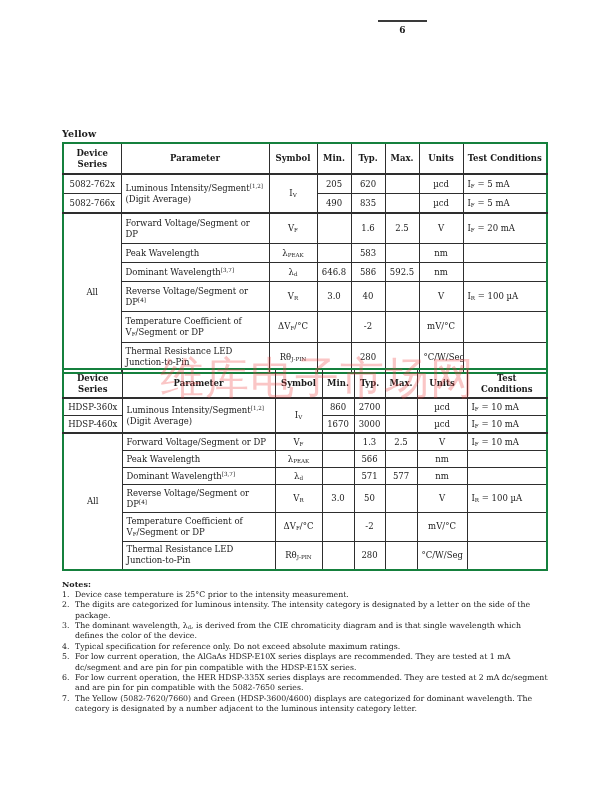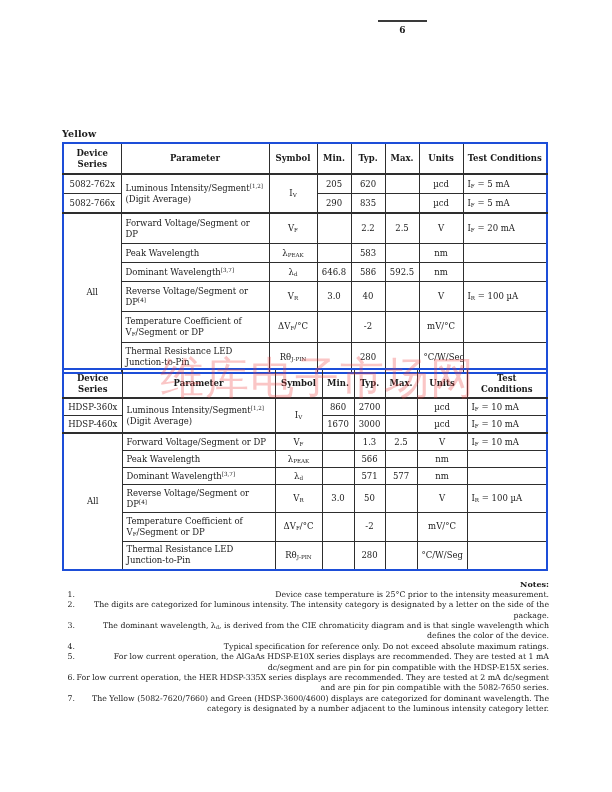--- a/index.html
+++ b/index.html
@@ -13,25 +13,25 @@
   .page-number { position:absolute; left:378px; top:25px; width:49px; text-align:center;
                  font-size:9px; font-weight:bold; }
   
   .watermark {
     position:absolute; left:160px; top:356px; z-index:4; pointer-events:none;
     font-family:"DejaVu Sans", sans-serif; font-size:44px; line-height:1;
     color:#ef4444; opacity:0.30; letter-spacing:1px; white-space:nowrap;
   }
   .section-yellow { position:absolute; left:62px; top:128px; width:444px; }
   .section-green  { position:absolute; left:62px; top:368px; width:484px; }
-  .section-notes  { position:absolute; left:62px; top:579px; width:487px;text-align:right; }
+  .section-notes  { position:absolute; left:62px; top:579px; width:487px; }
   .section-title { font-size:9.5px; font-weight:bold; margin:0 0 3px 0; letter-spacing:0.1px; }
 
   table.spec { border-collapse:collapse; table-layout:fixed; width:484px;
-               border:2px solid #1d4ed8;padding-left:33px; }
+               border:2px solid #15803d;padding-left:33px; }
   table.spec th, table.spec td {
     border:1px solid #2e2e2e; font-size:8.5px; line-height:1.3;
     text-align:center; vertical-align:middle; overflow:hidden;
   }
   .t-yellow th, .t-yellow td { padding:3.5px 4px; }
   .t-green  th, .t-green  td { padding:2.5px 4px; }
   table.spec th { font-weight:bold; border-bottom:2px solid #2e2e2e; }
   table.spec td.left { text-align:left; }
   table.spec tr.sec td { border-top:2px solid #2e2e2e; }
   .t-yellow th.test-conditions { white-space:nowrap; }
@@ -85,32 +85,32 @@
             <td rowspan="2" class="left">Luminous Intensity/Segment<sup>[1,2]</sup> (Digit Average)</td>
             <td rowspan="2">I<sub>V</sub></td>
             <td>205</td>
             <td>620</td>
             <td></td>
             <td>µcd</td>
             <td class="left">I<sub>F</sub> = 5 mA</td>
           </tr>
           <tr>
             <td>5082-766x</td>
-            <td>290</td>
+            <td>490</td>
             <td>835</td>
             <td></td>
             <td>µcd</td>
             <td class="left">I<sub>F</sub> = 5 mA</td>
           </tr>
           <tr class="sec">
             <td rowspan="6">All</td>
             <td class="left">Forward Voltage/Segment or DP</td>
             <td>V<sub>F</sub></td>
             <td></td>
-            <td>2.2</td>
+            <td>1.6</td>
             <td>2.5</td>
             <td>V</td>
             <td class="left">I<sub>F</sub> = 20 mA</td>
           </tr>
           <tr>
             <td class="left">Peak Wavelength</td>
             <td>λ<sub>PEAK</sub></td>
             <td></td>
             <td>583</td>
             <td></td>

